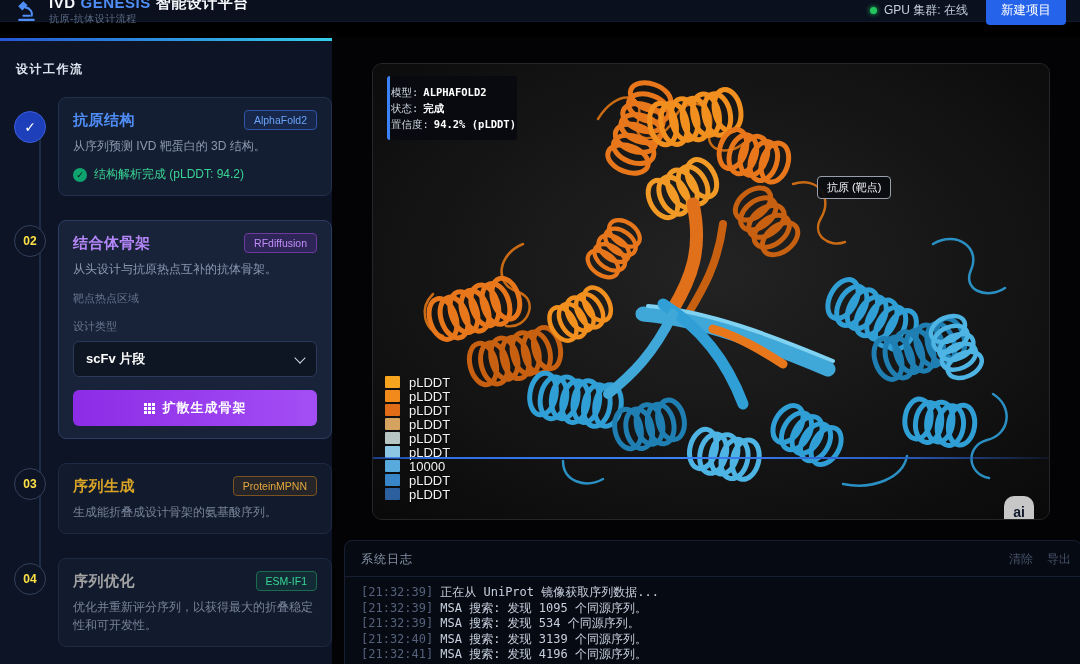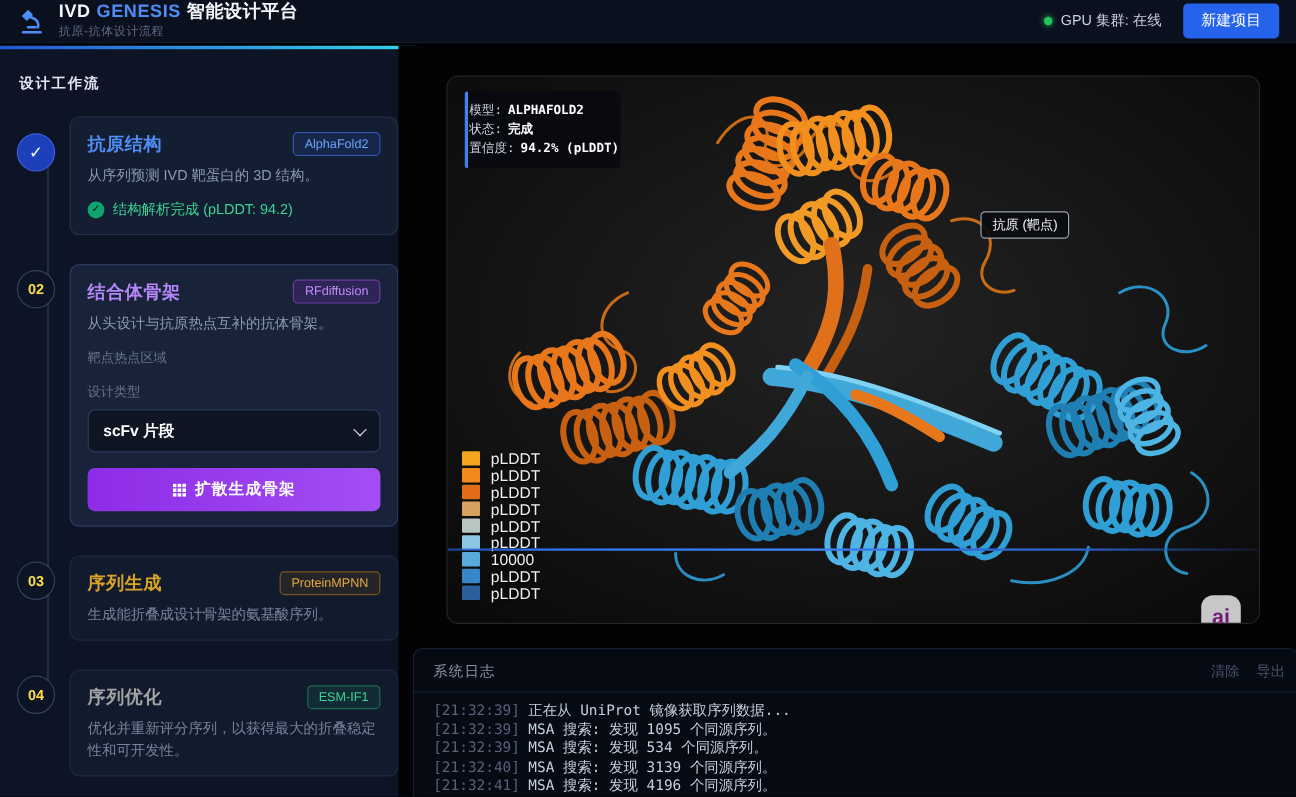--- a/index.html
+++ b/index.html
@@ -1,20 +1,20 @@
 <!DOCTYPE html>
 <html><head>
 <meta charset="utf-8">
 <style>
   html,body{margin:0;padding:0;background:#000;}
   body{width:1080px;height:664px;overflow:hidden;position:relative;
        font-family:"Liberation Sans","DejaVu Sans",sans-serif;
        -webkit-font-smoothing:antialiased;color:#e5e9f0;}
   
-  .app-header{position:absolute;top:0;left:0;right:0;height:36px;background:#0a101e;
+  .app-header{position:absolute;top:0;left:0;right:0;height:22px;background:#0a101e;
     border-bottom:1px solid #111a2b;display:flex;align-items:center;padding:0 14px;box-sizing:border-box;z-index:5;}
   .logo{width:25px;height:25px;margin-right:10px;flex:none;}
   .brand-line{font-size:15px;font-weight:bold;letter-spacing:.5px;line-height:15px;white-space:nowrap;}
   .brand-line .pfx{color:#f4f7fb;}
   .brand-line .acc{color:#4f8ef7;margin:0 5px;}
   .brand-line .sfx{color:#f4f7fb;}
   .brand-sub{font-size:10px;color:#5c6c86;margin-top:2px;letter-spacing:.5px;}
   .hdr-spacer{flex:1;}
   .gpu-status{display:flex;align-items:center;font-size:12px;color:#c6d0de;margin-right:18px;}
   .gpu-dot{width:7px;height:7px;border-radius:50%;background:#22c55e;margin-right:7px;box-shadow:0 0 5px #22c55e;}
@@ -74,21 +74,21 @@
   .info-box .lbl{color:#cdd5e1;} .info-box .val{color:#ffffff;font-weight:bold;margin-left:5px;}
   .target-tag{position:absolute;left:444px;top:112px;background:rgba(10,12,16,.92);border:1px solid #9aa0aa;
     border-radius:4px;padding:3px 9px;font-size:11px;color:#f2f4f7;white-space:nowrap;}
   .legend{position:absolute;left:12px;top:311px;}
   .legend-row{display:flex;align-items:center;gap:9px;height:14px;}
   .legend-swatch{width:15px;height:12px;border-radius:1px;flex:none;}
   .legend-label{font-size:13px;color:#f2f2f2;text-shadow:0 1px 2px #000;}
   .scan-line{position:absolute;left:0;right:0;top:393px;height:2px;
     background:linear-gradient(90deg,rgba(37,99,235,.55) 0%,#2e6fe2 10%,#3b82f6 45%,#2a5cc0 78%,rgba(37,99,235,.1) 100%);}
   .ai-badge{position:absolute;right:15px;top:432px;background:#c7c7c7;border-radius:10px;padding:8px 9px;
-    font-size:18px;font-weight:bold;color:#701a75;}
+    font-size:14px;font-weight:bold;color:#0f172a;}
   
   .log-panel{position:absolute;left:12px;right:-2px;top:502px;height:180px;background:#060a12;
     border:1px solid #151f31;border-radius:8px 8px 0 0;box-sizing:border-box;}
   .log-head{display:flex;align-items:center;justify-content:space-between;padding:10px 10px 8px 16px;
     border-bottom:1px solid #151f31;}
   .log-title{font-size:12px;color:#8794a8;letter-spacing:1px;}
   .log-actions{display:flex;gap:14px;}
   .log-action{font-size:12px;color:#46536b;cursor:pointer;}
   .log-lines{padding:8px 16px;font-family:"DejaVu Sans Mono","Liberation Mono",monospace;
     font-size:12px;line-height:15.5px;white-space:nowrap;}

